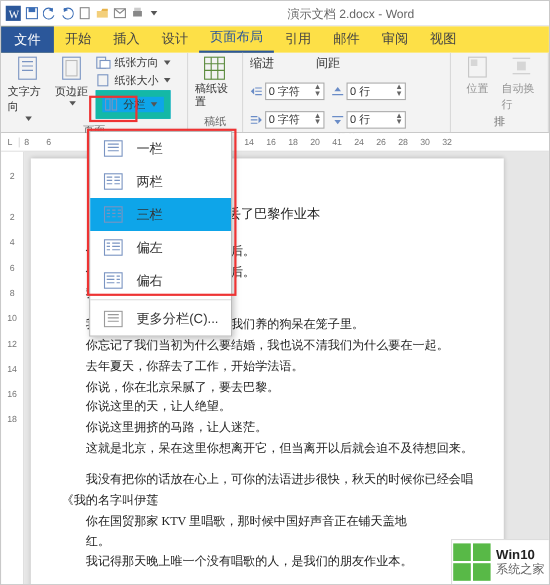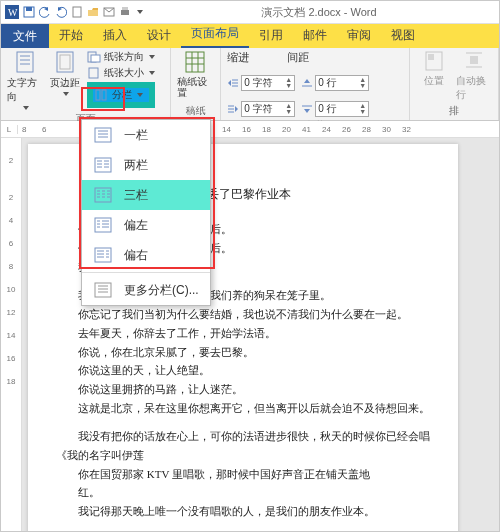--- a/index.html
+++ b/index.html
@@ -40,21 +40,21 @@
   .docarea{position:relative;height:398px;background:#e6e6e6;display:flex;}
   .vruler{width:20px;background:#fff;border-right:1px solid #ddd;display:flex;flex-direction:column;align-items:center;font-size:8px;color:#777;padding-top:4px;gap:14px;}
   .page{background:#fff;margin:6px 0 0 6px;box-shadow:0 0 4px rgba(0,0,0,.2);width:430px;min-height:560px;padding:40px 28px 20px 28px;box-sizing:border-box;font-family:"SimSun","宋体",serif;font-size:11px;line-height:1.7;color:#222;}
   .page .h1{text-align:center;margin:0 0 16px 0;font-size:12px;}
   .page p{margin:0;text-indent:2em;}
   .page .gap{height:10px;}
 
   
   .menu{position:absolute;left:80px;top:118px;width:128px;background:#fff;border:1px solid #bbb;box-shadow:2px 2px 6px rgba(0,0,0,.25);z-index:50;}
   .menu-item{display:flex;align-items:center;gap:10px;padding:6px 10px;font-size:12px;color:#333;}
-  .menu-item.hover{background:#5eead4;}
+  .menu-item.hover{background:#0ea5e9;}
   .menu-sep{height:1px;background:#ddd;margin:2px 0;}
   .menu .mi-icon{width:22px;height:18px;display:flex;align-items:center;justify-content:center;}
   .menu .mi-icon svg{display:block;}
 
   
   .redbox{position:absolute;left:78px;top:116px;width:132px;height:148px;border:2px solid #e33;z-index:60;pointer-events:none;}
   .redbox2{position:absolute;left:80px;top:86px;width:40px;height:20px;border:2px solid #e33;z-index:60;pointer-events:none;}
 
   
   .watermark{position:absolute;right:0;bottom:0;display:flex;align-items:center;background:#fff;border-left:1px solid #ddd;border-top:1px solid #ddd;height:40px;padding:0 4px 0 0;z-index:70}
@@ -429,14 +429,26 @@
             <line x1="5" y1="10" x2="15" y2="10" stroke="#999"></line>
           </svg>
         </span>
       <span>更多分栏(C)...</span>
     </div>
   </div>
 
   <div class="redbox"></div>
   <div class="redbox2"></div>
 
+  <div class="watermark">
+    <div class="wmlogo">
+      <div class="sq" style="background:#58b947"></div>
+        <div class="sq" style="background:#58b947"></div>
+      <div class="sq" style="background:#58b947"></div>
+        <div class="sq" style="background:#58b947"></div>
+    </div>
+    <div class="txt">
+      <span class="a">Win10</span>
+      <span class="b">系统之家</span>
+    </div>
+  </div>
 
 </div>
 
 </body></html>

